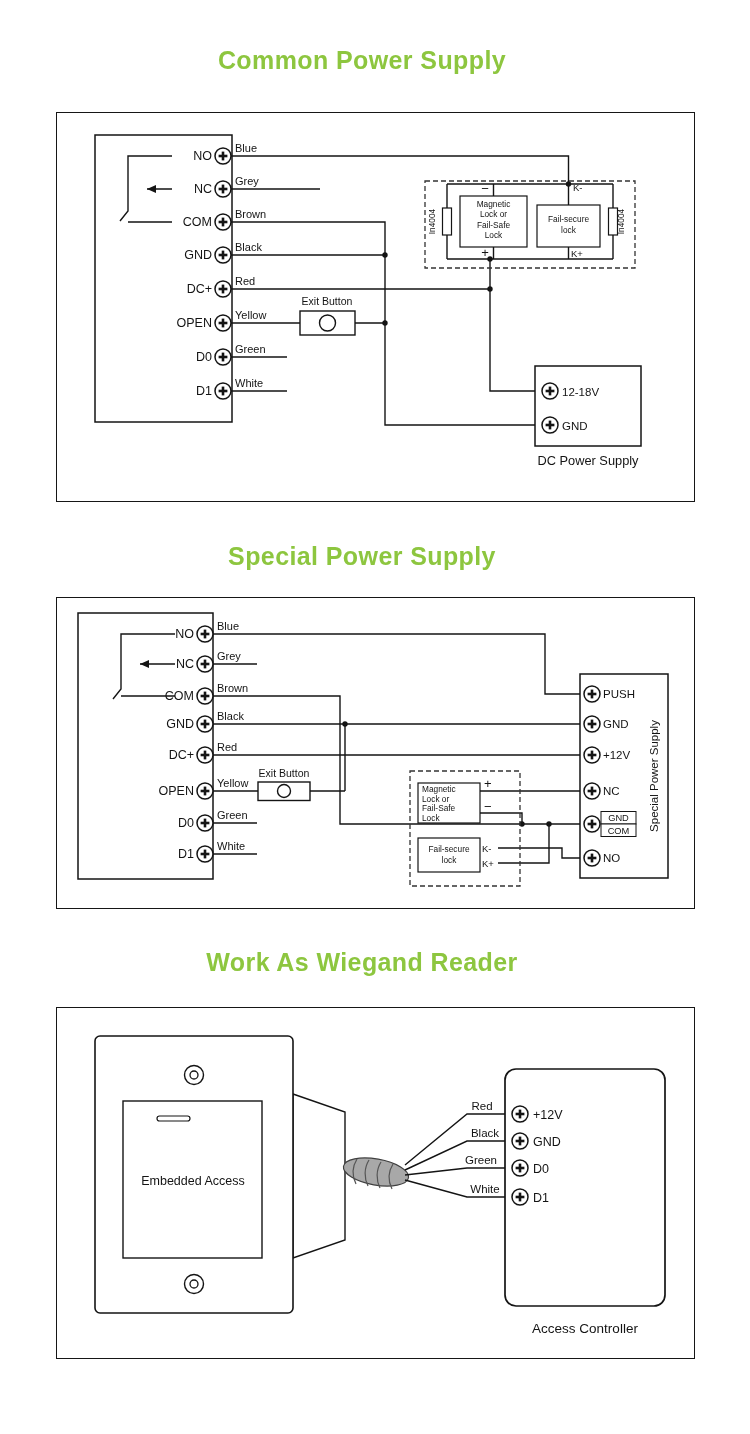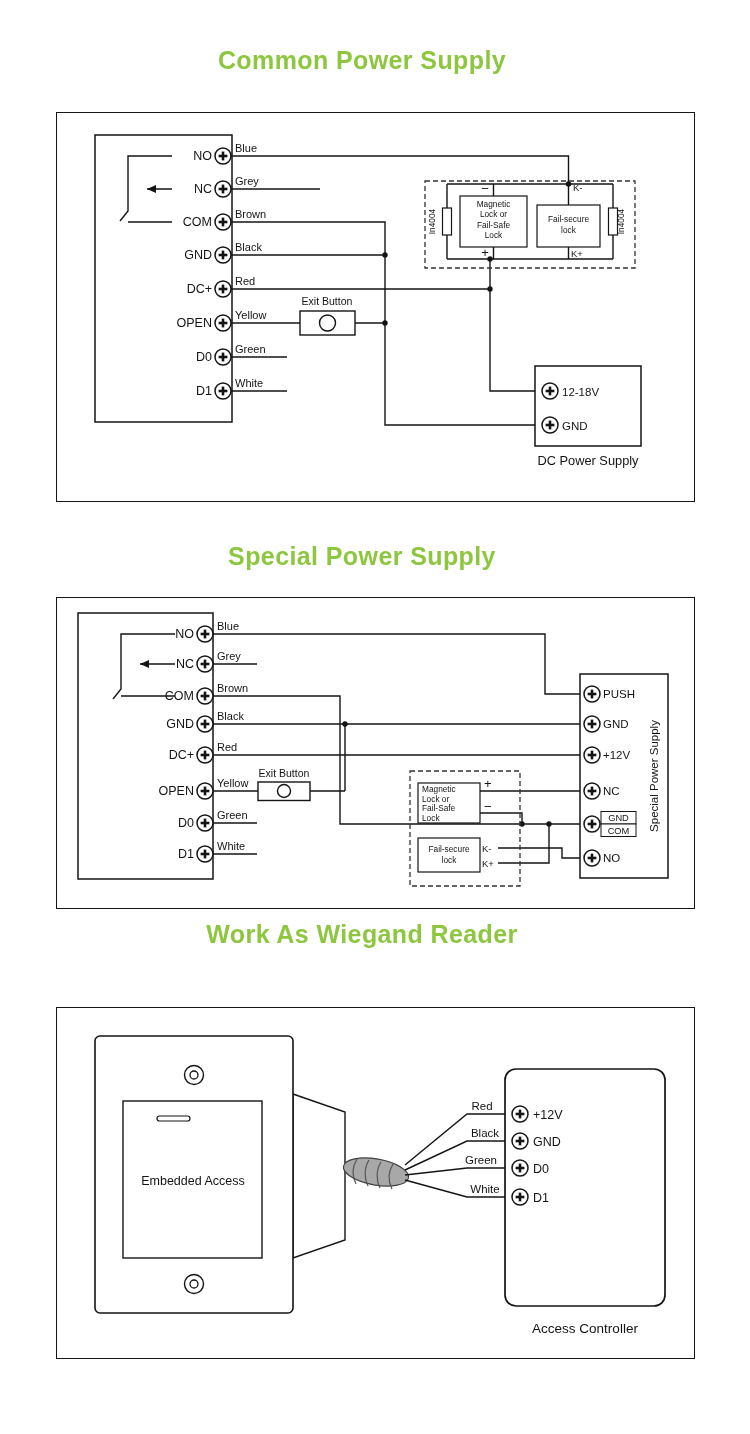--- a/index.html
+++ b/index.html
@@ -265,21 +265,21 @@
         <rect x="544" y="213.5" width="35" height="12.5" fill="#fff" stroke="#141414" stroke-width="1"></rect>
         <rect x="544" y="226" width="35" height="12.5" fill="#fff" stroke="#141414" stroke-width="1"></rect>
         <text class="bx" text-anchor="middle" x="561.5" y="223">GND</text>
         <text class="bx" text-anchor="middle" x="561.5" y="235.5">COM</text>
         <text class="pl" x="546" y="264">NO</text>
         <text class="vt" text-anchor="middle" transform="rotate(-90 601 178)" x="601" y="178">Special Power Supply</text>
       </g>
     </svg>
   </div>
 
-  <h2 class="title" style="top:920px">Work As Wiegand Reader</h2>
+  <h2 class="title" style="top:948px">Work As Wiegand Reader</h2>
 
   <div class="dbox" style="left:56px;top:1007px;width:637px;height:350px">
     <svg width="637" height="350" viewBox="0 0 637 350">
 
       <g>
         <polygon points="236,86 288,104 288,232 236,250" fill="#fff" stroke="#141414" stroke-width="1.4"></polygon>
         <rect x="38" y="28" width="198" height="277" rx="5" fill="#fff" stroke="#141414" stroke-width="1.6"></rect>
         <circle cx="137" cy="67" r="9.5" fill="#fff" stroke="#141414" stroke-width="1.4"></circle>
         <circle cx="137" cy="67" r="4" fill="#fff" stroke="#141414" stroke-width="1.3"></circle>
         <circle cx="137" cy="276" r="9.5" fill="#fff" stroke="#141414" stroke-width="1.4"></circle>

